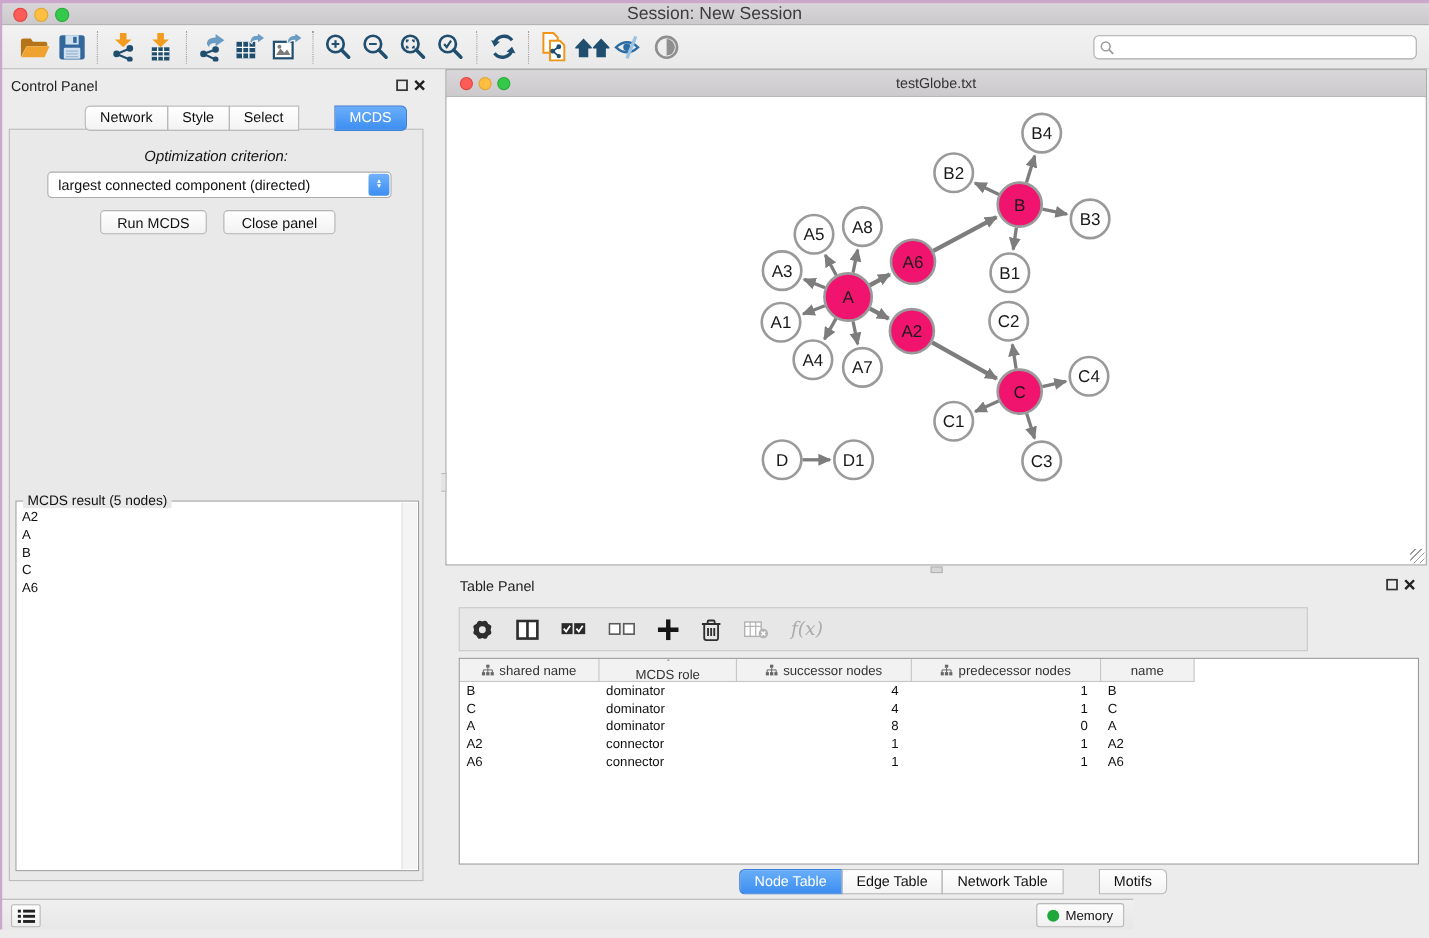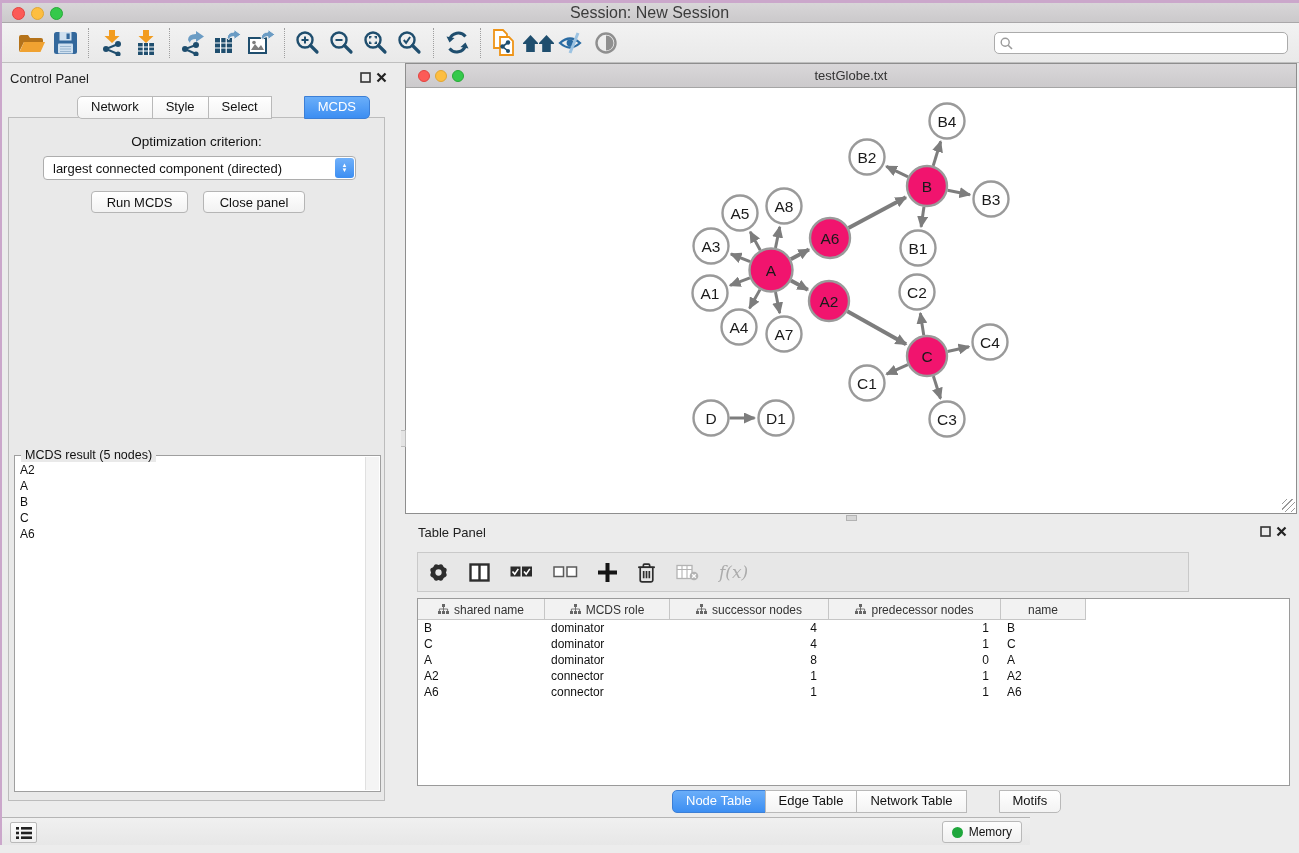--- a/index.html
+++ b/index.html
@@ -35,21 +35,21 @@
   #cp-title { left:10px; top:71px; font-size:13px; color:#222; }
   .panel-ctrl { font-size:12px; color:#222; line-height:12px; }
   #cp-body { left:8px; top:117px; width:377px; height:684px; background:#e9e9e9; border:1px solid #bcbcbc; }
   .seg-group { display:flex; }
   #cp-tabs { left:77px; top:96px; }
   .seg-tab { border:1px solid #b9b9b9; background:linear-gradient(#ffffff,#f3f3f3); font-size:13px; color:#111;
     padding:3px 13px 4px 13px; margin-left:-1px; line-height:14px; }
   .seg-tab:first-child { border-radius:5px 0 0 5px; margin-left:0; }
   .seg-tab:last-child { border-radius:0 5px 5px 0;margin-left:32px; }
   .seg-tab.active { background:linear-gradient(#6aaef9,#3c8ef2); border-color:#3c7fd6; color:#fff; }
-  #opt-label { left:8px; top:134px; width:377px; text-align:center; font-size:13.5px; color:#111; }
+  #opt-label { left:8px; top:134px; width:377px; text-align:center; font-size:13.5px; color:#111;font-style:italic; }
   #opt-select { left:43px; top:156px; width:313px; height:24px; background:#fff; border:1px solid #adadad;
     border-radius:4px; font-size:13px; color:#111; display:flex; align-items:center; padding-left:9px; }
   #opt-stepper { position:absolute; right:1px; top:1px; width:19px; height:20px; border-radius:3px;
     background:linear-gradient(#71b1fa,#3c8ef2); display:flex; flex-direction:column; align-items:center; justify-content:center; color:#fff; }
   #opt-stepper span { font-size:6px; line-height:5px; }
   .push-btn { position:absolute; background:linear-gradient(#ffffff,#f2f2f2); border:1px solid #b5b5b5; border-radius:4px;
     font-size:13px; color:#111; display:flex; align-items:center; justify-content:center; height:22px; }
   #run-btn { left:91px; top:191px; width:97px; }
   #close-btn { left:203px; top:191px; width:102px; }
   #mcds-box { left:14px; top:455px; width:367px; height:337px; border:1px solid #9f9f9f; background:#fff; }
@@ -483,21 +483,21 @@
           <g fill="#666">
             <rect x="4" y="0" width="3" height="3"></rect>
             <rect x="0" y="7" width="3" height="3"></rect>
             <rect x="4" y="7" width="3" height="3"></rect>
             <rect x="8" y="7" width="3" height="3"></rect>
           </g>
           <path d="M5.5 3 v2 M1.4 7 V5 h8.2 V7 M5.5 5 v2" stroke="#666" stroke-width="0.9" fill="none"></path>
         </svg>
         <span>shared name</span>
       </div>
-      <div class="th" style="width: 125px;">
+      <div class="th" style="width: 125px; flex-direction: column;">
         <svg width="11" height="11" viewBox="0 0 11 11">
           <g fill="#666">
             <rect x="4" y="0" width="3" height="3"></rect>
             <rect x="0" y="7" width="3" height="3"></rect>
             <rect x="4" y="7" width="3" height="3"></rect>
             <rect x="8" y="7" width="3" height="3"></rect>
           </g>
           <path d="M5.5 3 v2 M1.4 7 V5 h8.2 V7 M5.5 5 v2" stroke="#666" stroke-width="0.9" fill="none"></path>
         </svg>
         <span>MCDS role</span>

